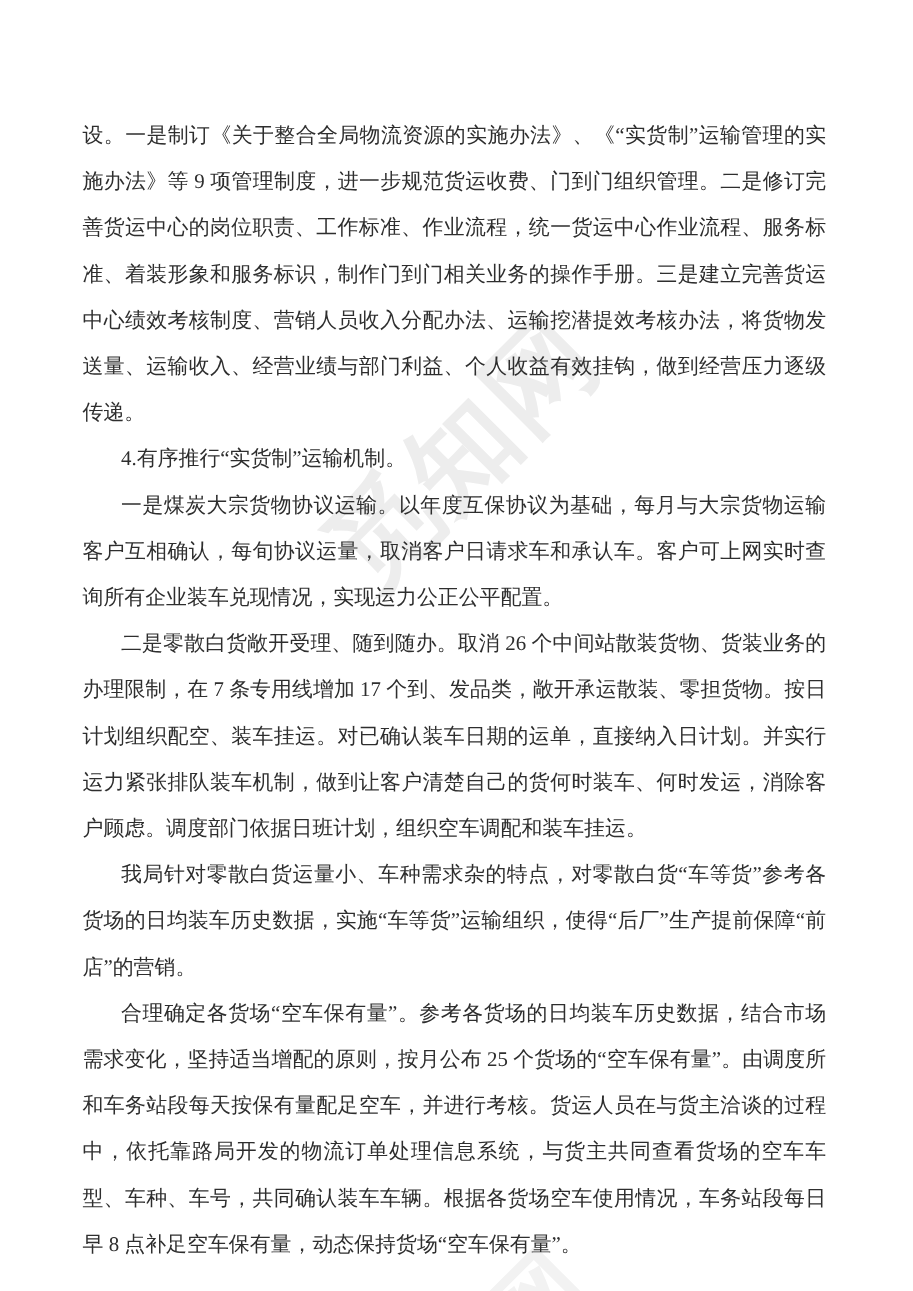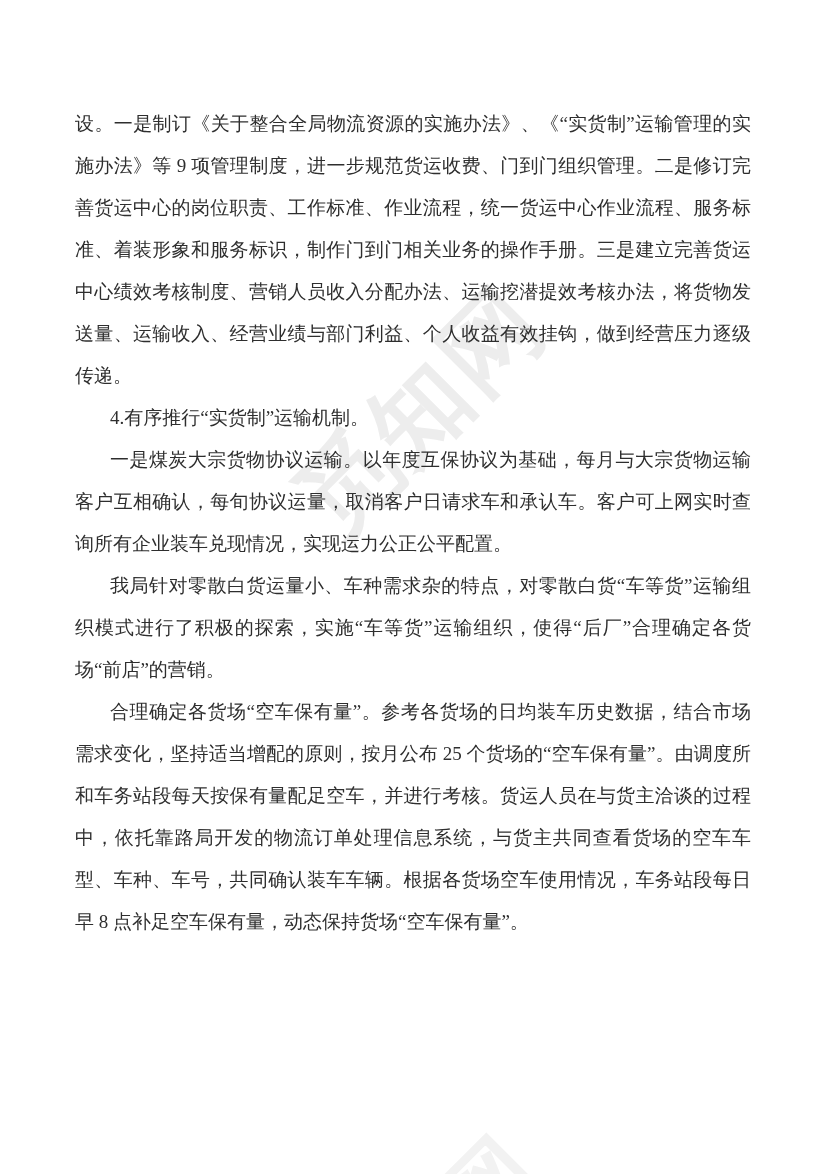--- a/index.html
+++ b/index.html
@@ -57,17 +57,18 @@
 <div class="page">
 
   <div class="watermark wm-center">觅知网</div>
 
   <div class="watermark wm-bottom">觅知网</div>
 
   <div class="content">
     <p class="para">设。一是制订《关于整合全局物流资源的实施办法》、《“实货制”运输管理的实施办法》等 9 项管理制度，进一步规范货运收费、门到门组织管理。二是修订完善货运中心的岗位职责、工作标准、作业流程，统一货运中心作业流程、服务标准、着装形象和服务标识，制作门到门相关业务的操作手册。三是建立完善货运中心绩效考核制度、营销人员收入分配办法、运输挖潜提效考核办法，将货物发送量、运输收入、经营业绩与部门利益、个人收益有效挂钩，做到经营压力逐级传递。</p>
     <p class="para indent">4.有序推行“实货制”运输机制。</p>
     <p class="para indent">一是煤炭大宗货物协议运输。以年度互保协议为基础，每月与大宗货物运输客户互相确认，每旬协议运量，取消客户日请求车和承认车。客户可上网实时查询所有企业装车兑现情况，实现运力公正公平配置。</p>
-    <p class="para indent">我局针对零散白货运量小、车种需求杂的特点，对零散白货“车等货”运输组织模式进行了积极的探索，实施“车等货”运输组织，使得“后厂”合理确定各货场“前店”的营销。</p>
+    <p class="para indent">二是零散白货敞开受理、随到随办。取消 26 个中间站散装货物、货装业务的办理限制，在 7 条专用线增加 17 个到、发品类，敞开承运散装、零担货物。按日计划组织配空、装车挂运。对已确认装车日期的运单，直接纳入日计划。并实行运力紧张排队装车机制，做到让客户清楚自己的货何时装车、何时发运，消除客户顾虑。调度部门依据日班计划，组织空车调配和装车挂运。</p>
+    <p class="para indent">我局针对零散白货运量小、车种需求杂的特点，对零散白货“车等货”参考各货场的日均装车历史数据，实施“车等货”运输组织，使得“后厂”生产提前保障“前店”的营销。</p>
     <p class="para indent">合理确定各货场“空车保有量”。参考各货场的日均装车历史数据，结合市场需求变化，坚持适当增配的原则，按月公布 25 个货场的“空车保有量”。由调度所和车务站段每天按保有量配足空车，并进行考核。货运人员在与货主洽谈的过程中，依托靠路局开发的物流订单处理信息系统，与货主共同查看货场的空车车型、车种、车号，共同确认装车车辆。根据各货场空车使用情况，车务站段每日早 8 点补足空车保有量，动态保持货场“空车保有量”。</p>
   </div>
 
 </div>
 
 </body></html>

